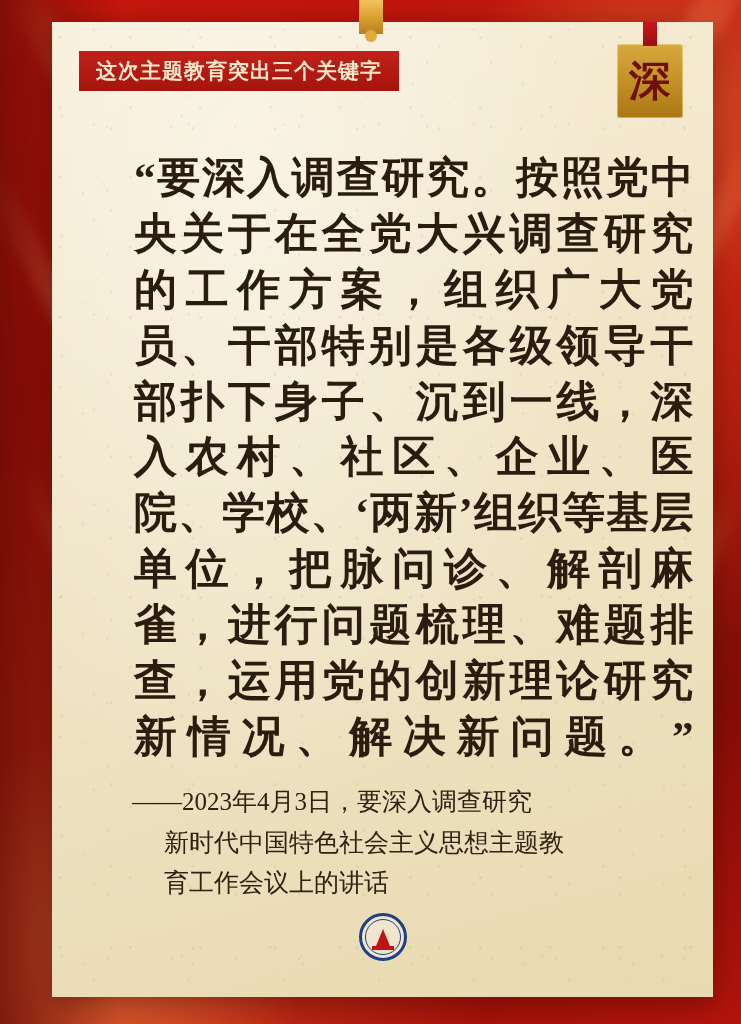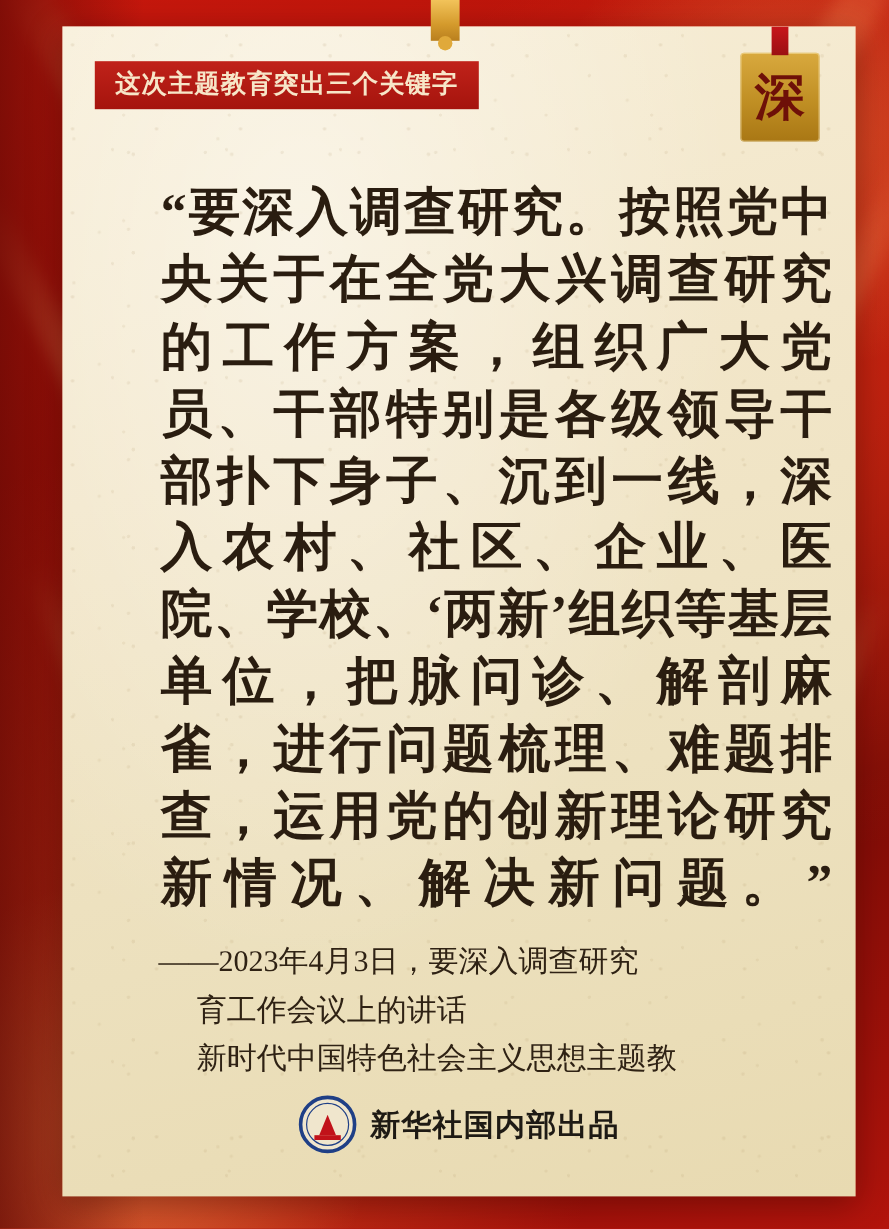--- a/index.html
+++ b/index.html
@@ -239,26 +239,25 @@
 
   <div id="seal">
     <div class="cap"></div>
     <span>深</span>
   </div>
 
   <div id="quote">“要深入调查研究。按照党中央关于在全党大兴调查研究的工作方案，组织广大党员、干部特别是各级领导干部扑下身子、沉到一线，深入农村、社区、企业、医院、学校、‘两新’组织等基层单位，把脉问诊、解剖麻雀，进行问题梳理、难题排查，运用党的创新理论研究新情况、解决新问题。”</div>
 
   <div id="attribution">
     <span>——2023年4月3日，要深入调查研究</span>
+    <span class="ind">新时代中国特色社会主义思想主题教</span>
     <span class="ind">育工作会议上的讲话</span>
-    <span class="ind">新时代中国特色社会主义思想主题教</span>
   </div>
 
   <div id="footer">
     <div class="logo">
       <div class="inner">
         <div class="tower"></div>
         <div class="base"></div>
       </div>
     </div>
-    <div class="brand">新华社国内部出品</div>
   </div>
 </div>
 
 </body></html>

